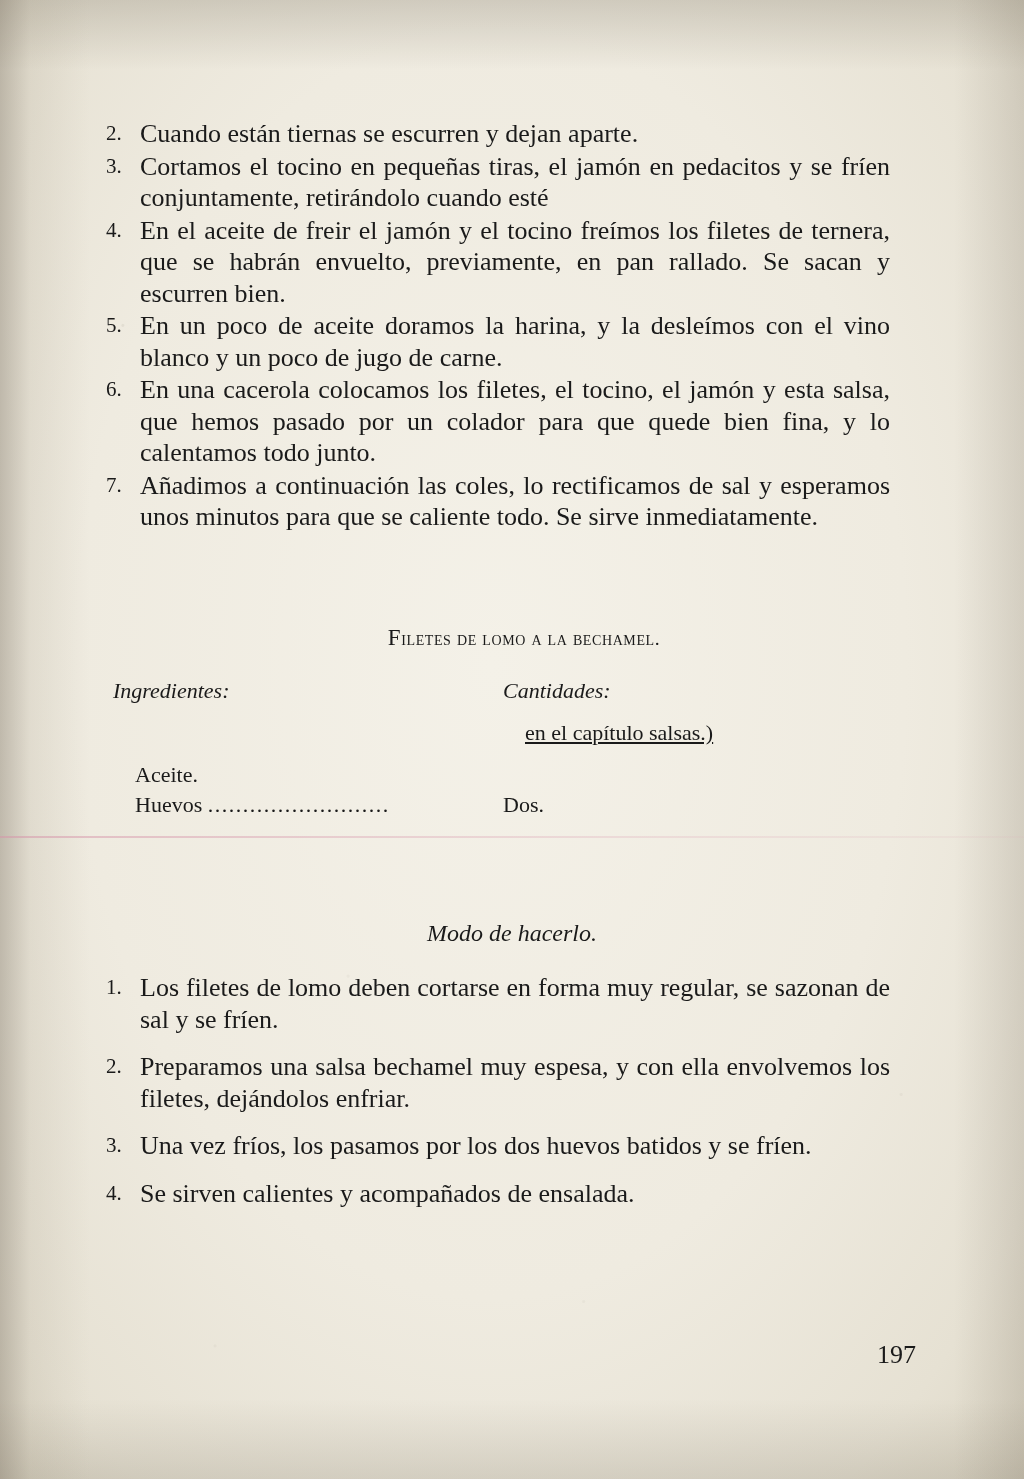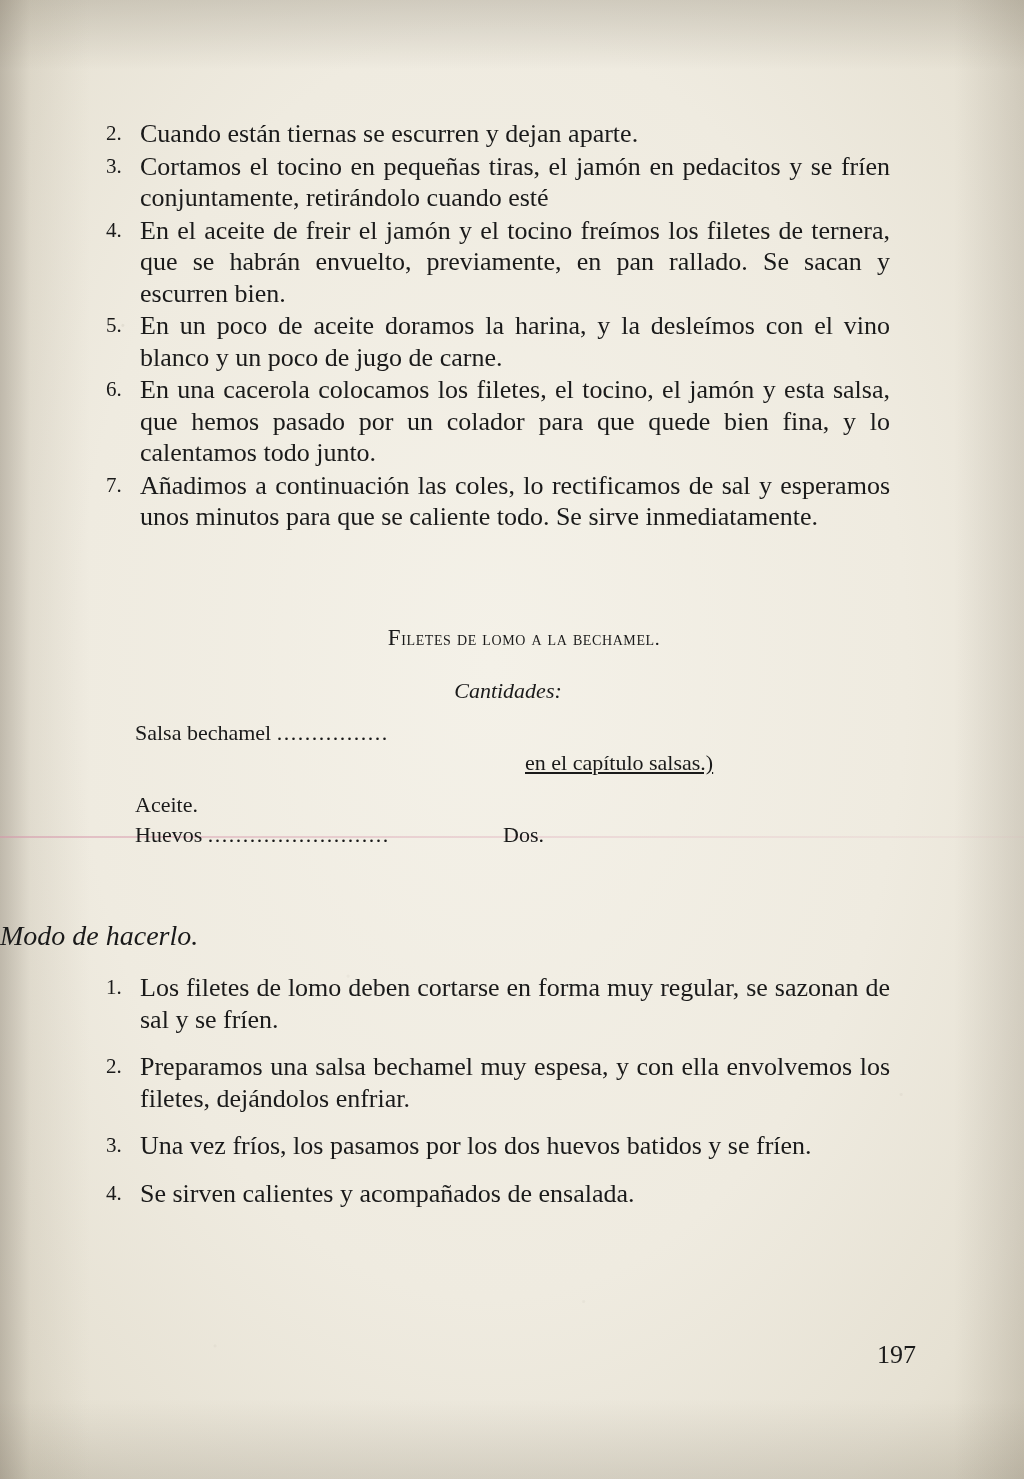--- a/index.html
+++ b/index.html
@@ -112,21 +112,21 @@
     top: 678px;
     width: 790px;
   }
   .ing-heads {
     display: flex;
     font-style: italic;
     font-size: 22px;
     margin-bottom: 14px;
   }
   .ing-heads .h-left { width: 390px; }
-  .ing-heads .h-right { flex: 1; text-align: center; }
+  .ing-heads .h-right { flex: 1; }
 
   .ing-rows { margin-left: 22px; }
   .ing-row {
     display: flex;
     font-size: 22px;
     line-height: 30px;
     align-items: baseline;
   }
   .ing-name {
     width: 368px;
@@ -146,23 +146,23 @@
     text-decoration: underline;
   }
   .ing-gap { height: 12px; }
 
   
   .modo {
     position: absolute;
     left: 0;
     right: 0;
     top: 920px;
-    text-align: left;
+    text-align: center;
     font-style: italic;
-    font-size: 28px;
+    font-size: 24px;
   }
 
   .steps2 {
     position: absolute;
     left: 100px;
     top: 972px;
     width: 790px;
   }
   .steps2 .step { margin-bottom: 16px; }
 
@@ -216,33 +216,30 @@
     </div>
 
   </div>
 
   <div class="recipe-title">
     <span class="cap">F</span><span>iletes de lomo a la bechamel.</span>
   </div>
 
   <div class="ing-block">
     <div class="ing-heads">
+      <div class="h-left">Ingredientes:</div>
       <div class="h-right">Cantidades:</div>
     </div>
 
     <div class="ing-rows">
 
       <div class="ing-row">
       </div>
 
       <div class="ing-row">
-        <div class="ing-name">
-          <span>Salsa bechamel</span>
-          <span class="dots">................</span>
-        </div>
       </div>
       <div class="ing-sub">en el capítulo salsas.)</div>
 
       <div class="ing-gap"></div>
 
       <div class="ing-row">
         <div class="ing-name">
           <span>Aceite.</span>
           <span class="dots"></span>
         </div>

